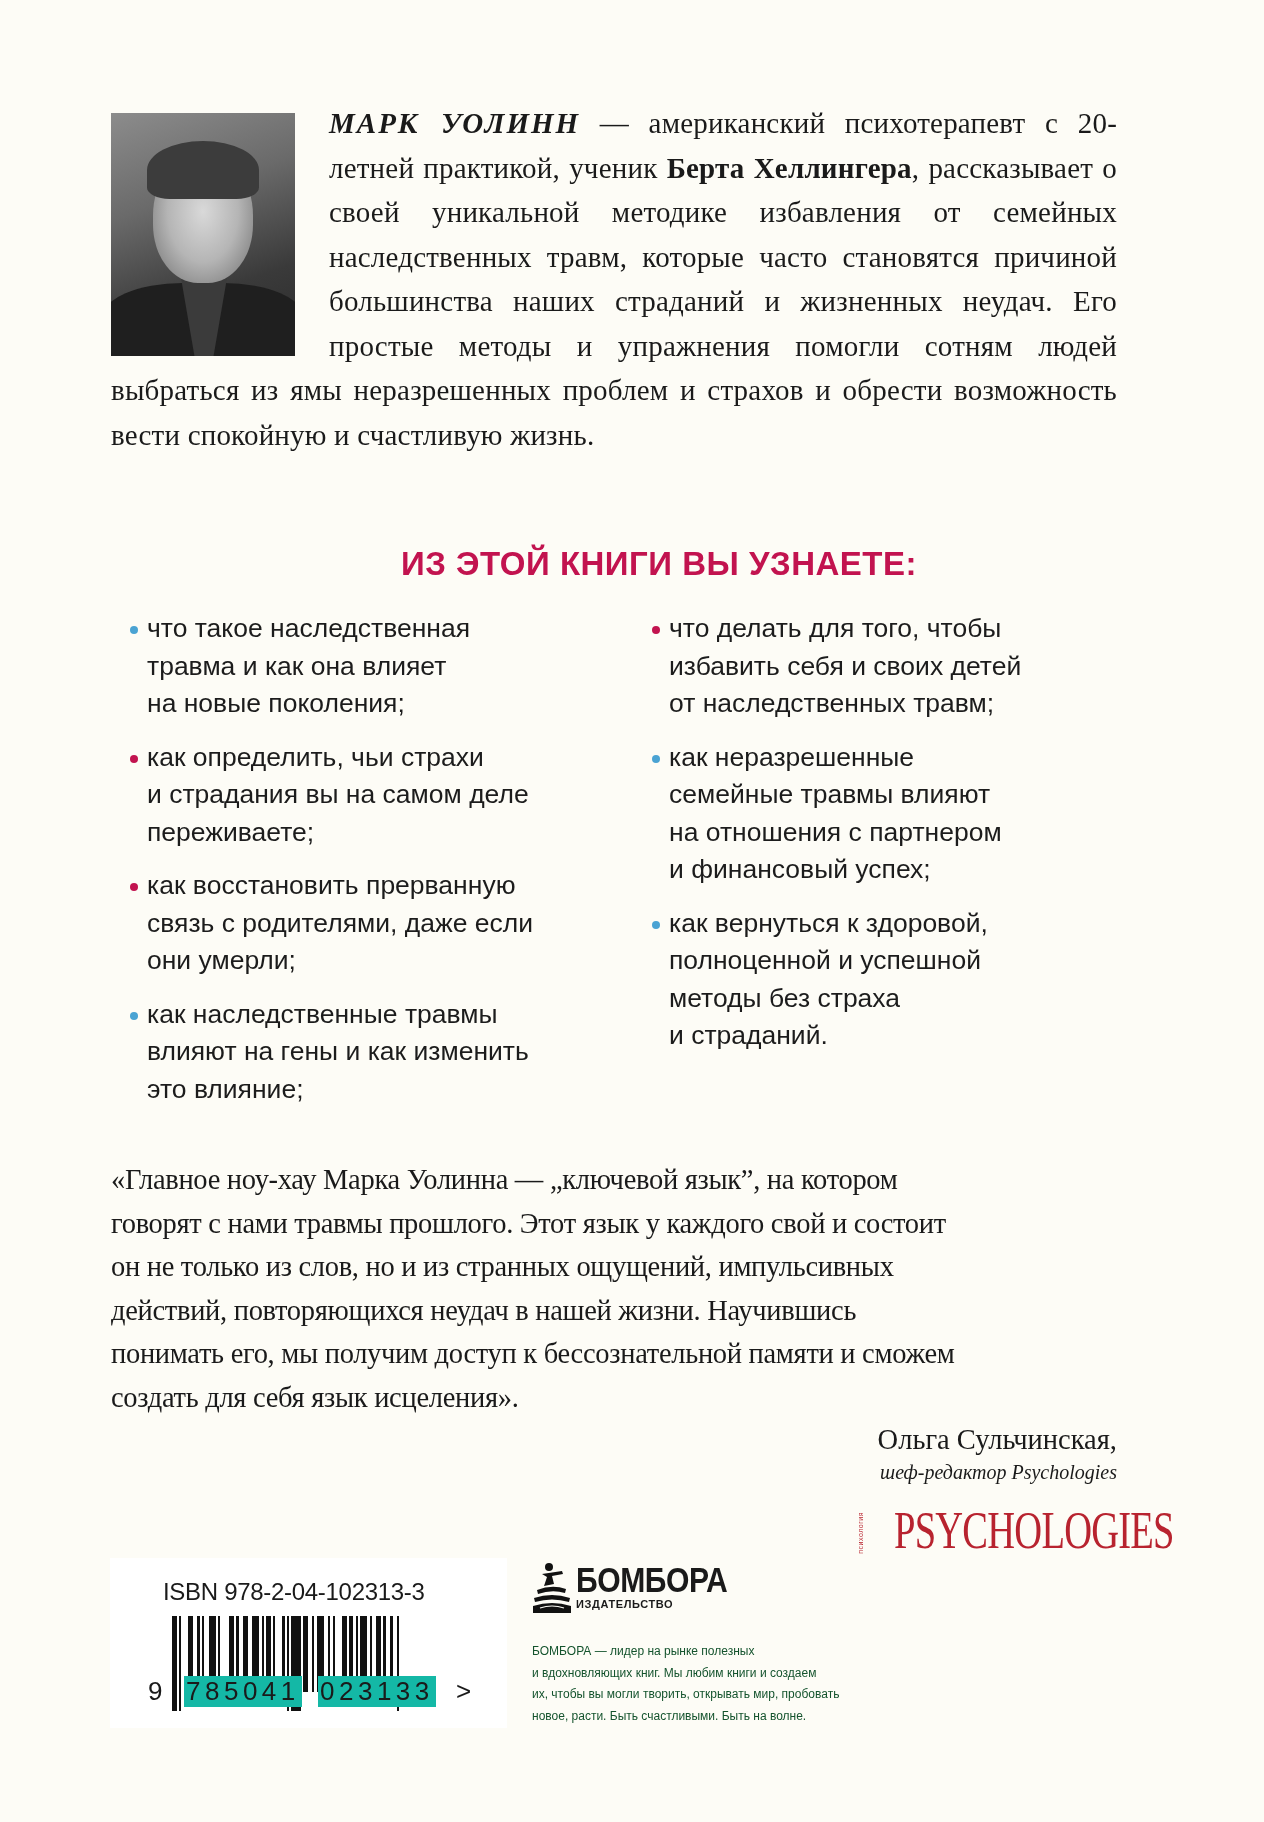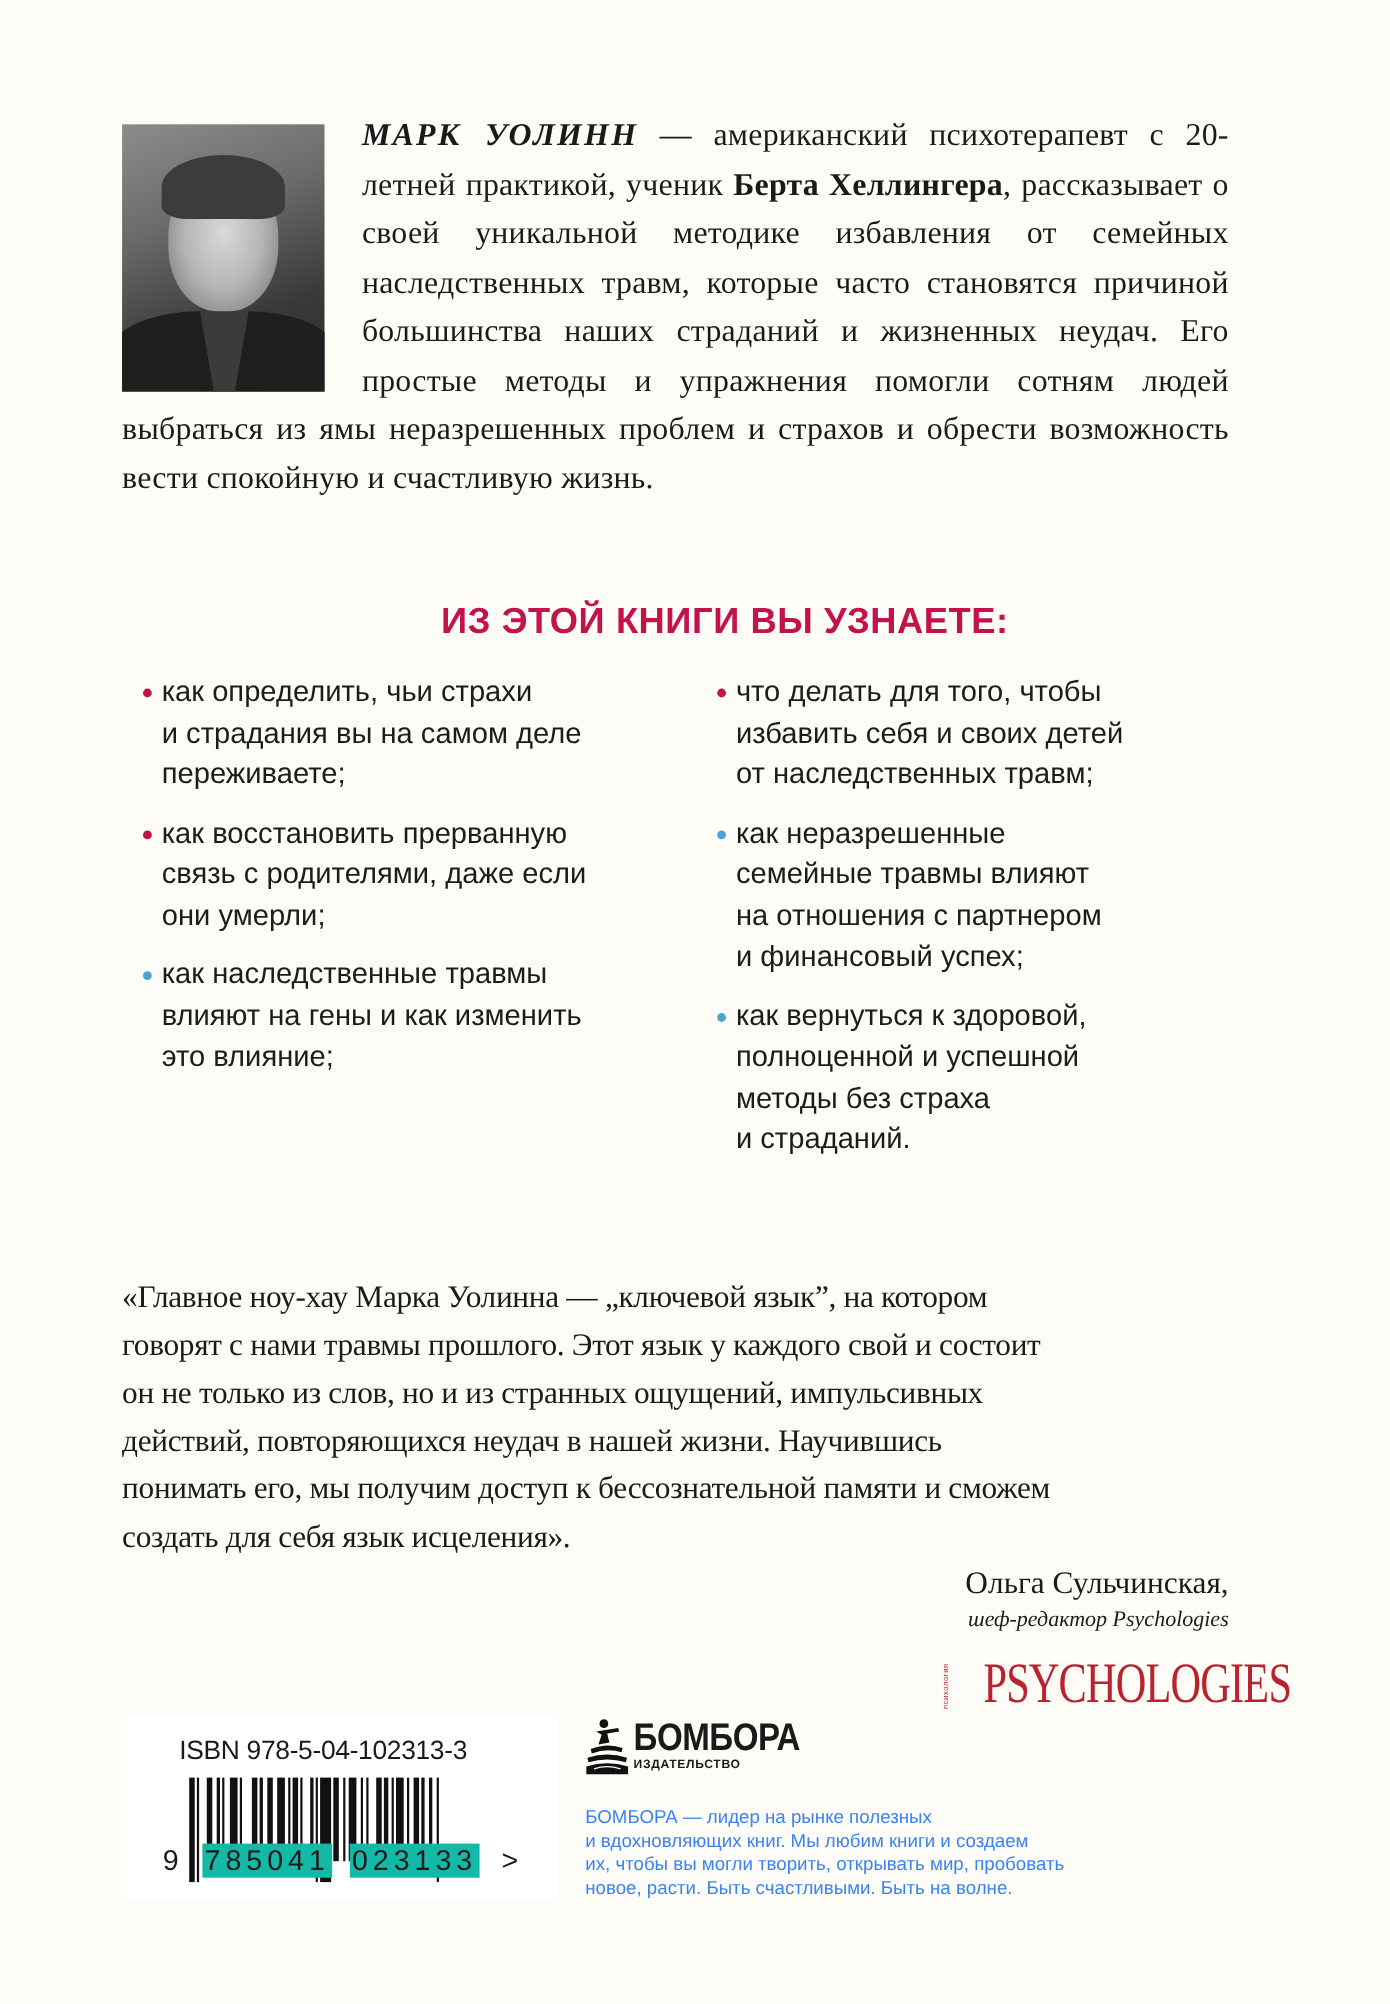--- a/index.html
+++ b/index.html
@@ -139,43 +139,46 @@
     font-size: 35px; font-weight: bold; letter-spacing: -0.5px; line-height: 36px;
     transform: scaleX(0.86); transform-origin: left;
     display: block;
   }
   #bombora-sub {
     font-size: 11px; font-weight: bold; letter-spacing: 0.6px; display: block;
     margin-top: 0px;
   }
   #bombora-desc {
     position: absolute; left: 505px; top: 1641px; width: 500px;
-    font-size: 17px; line-height: 21.5px;
+    font-size: 12px; line-height: 21.5px;
     white-space: pre-line;
-    color: #3b82f6;
+    color: #14532d;
   }
 </style>
 </head>
 <body>
 
 <div id="author-photo">
   <div class="jacket"></div>
   <div class="collar"></div>
   <div class="face"></div>
   <div class="hair"></div>
 </div>
 
 <div id="bio" class="serif">
   <span class="float-spacer"></span>
   <b class="caps">МАРК УОЛИНН</b><span> — американский психотерапевт с 20-летней практикой, ученик </span><b>Берта Хеллингера</b><span>, рассказывает о своей уникальной методике избавления от семейных наследственных травм, которые часто становятся причиной большинства наших страданий и жизненных неудач. Его простые методы и упражнения помогли сотням людей выбраться из ямы неразрешенных проблем и страхов и обрести возможность вести спокойную и счастливую жизнь.</span>
 </div>
 
 <div id="learn-heading" class="sans">ИЗ ЭТОЙ КНИГИ ВЫ УЗНАЕТЕ:</div>
 
 <div id="col-left" class="bullet-col sans">
+  <div class="bullet-item"><span class="bullet-dot" style="background: rgb(74, 163, 211);"></span><span>что такое наследственная
+травма и как она влияет
+на новые поколения;</span></div>
   <div class="bullet-item"><span class="bullet-dot" style="background: rgb(194, 19, 79);"></span><span>как определить, чьи страхи
 и страдания вы на самом деле
 переживаете;</span></div>
   <div class="bullet-item"><span class="bullet-dot" style="background: rgb(194, 19, 79);"></span><span>как восстановить прерванную
 связь с родителями, даже если
 они умерли;</span></div>
   <div class="bullet-item"><span class="bullet-dot" style="background: rgb(74, 163, 211);"></span><span>как наследственные травмы
 влияют на гены и как изменить
 это влияние;</span></div>
 </div>
@@ -203,21 +206,21 @@
   <span id="quote-author-name">Ольга Сульчинская,</span>
   <span id="quote-author-role">шеф-редактор Psychologies</span>
 </div>
 
 <div id="psy-logo" class="serif">
   <span id="psy-logo-small" class="sans">психология</span>
   <span id="psy-logo-main">PSYCHOLOGIES</span>
 </div>
 
 <div id="barcode-box" class="sans">
-  <div id="isbn-text">ISBN 978-5-04-102313-3</div>
+  <div id="isbn-text">ISBN 978-2-04-102313-3</div>
   <div id="barcode-bars">
       <span style="width: 4.6px; background: rgb(17, 17, 17); height: 100%;"></span>
       <span style="width: 2.3px; background: transparent; height: 100%;"></span>
       <span style="width: 2.3px; background: rgb(17, 17, 17); height: 100%;"></span>
       <span style="width: 6.9px; background: transparent; height: 80%;"></span>
       <span style="width: 4.6px; background: rgb(17, 17, 17); height: 80%;"></span>
       <span style="width: 4.6px; background: transparent; height: 80%;"></span>
       <span style="width: 2.3px; background: rgb(17, 17, 17); height: 80%;"></span>
       <span style="width: 2.3px; background: transparent; height: 80%;"></span>
       <span style="width: 2.3px; background: rgb(17, 17, 17); height: 80%;"></span>

